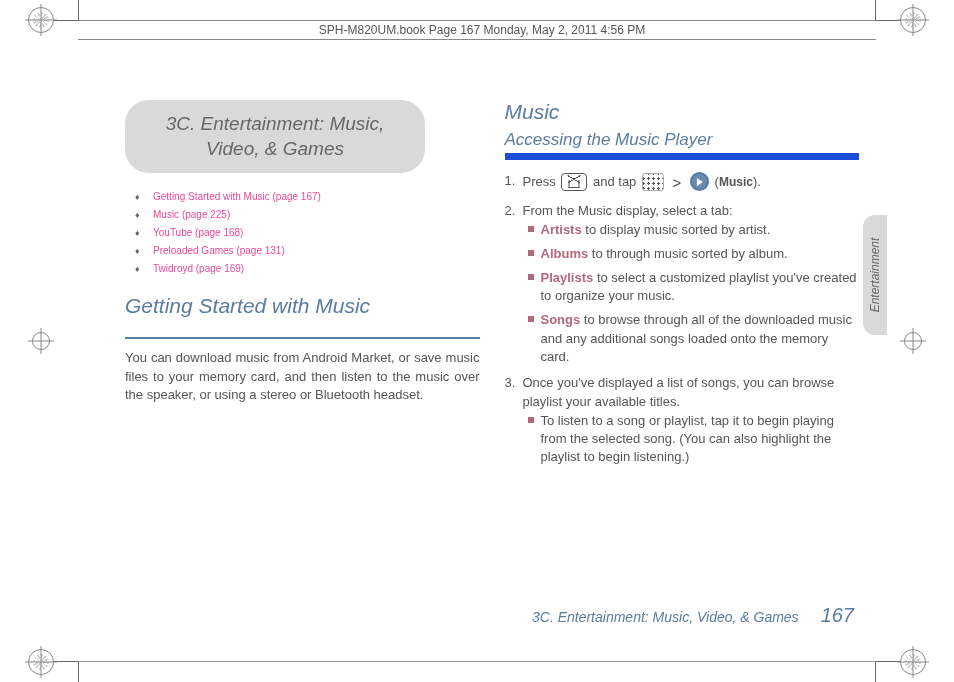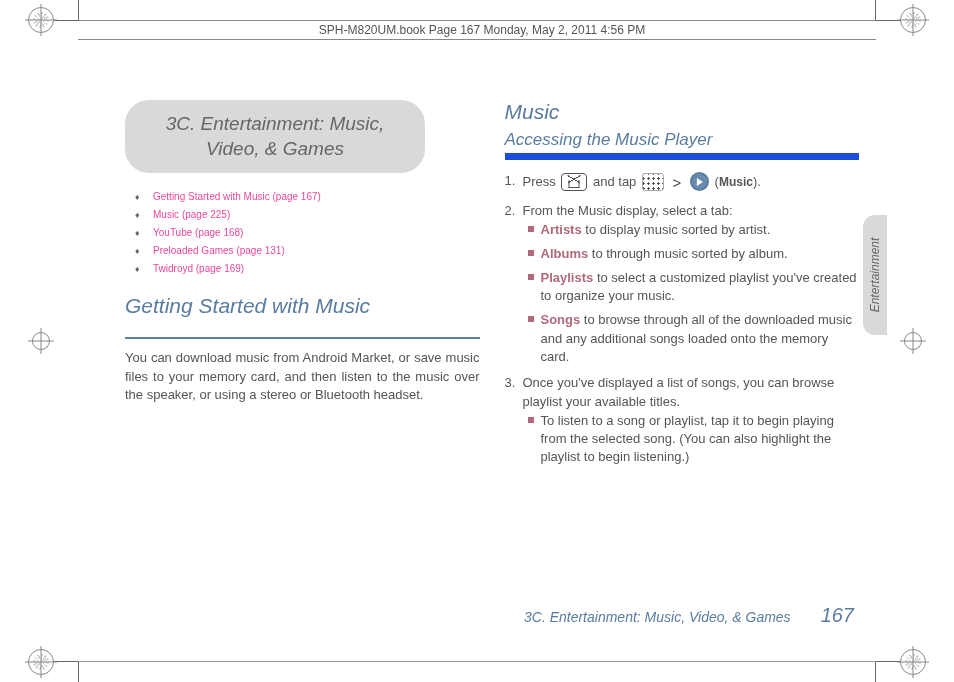--- a/index.html
+++ b/index.html
@@ -142,21 +142,21 @@
       position: absolute; right: 67px; top: 215px; width: 24px; height: 120px;
       background: #d9d9d9; border-radius: 12px 0 0 12px;
       display: flex; align-items: center; justify-content: center;
     }
     .side-tab-text {
       transform: rotate(-90deg); font-style: italic; font-size: 12px; color: #666; white-space: nowrap;
     }
     
     .footer {
       position: absolute; bottom: 55px; right: 100px; font-style: italic; color: #5a7ca0; font-size: 14px;
-      display: flex; align-items: baseline; gap: 30px;
+      display: flex; align-items: baseline; gap: 22px;
     }
     .footer-page { font-weight: 400; color: #5a7ca0; font-size: 20px; }
   </style>
 </head>
 <body>
 
 <div class="crop-mark crop-tl">
     <div class="h"></div>
     <div class="v"></div>
   </div>

